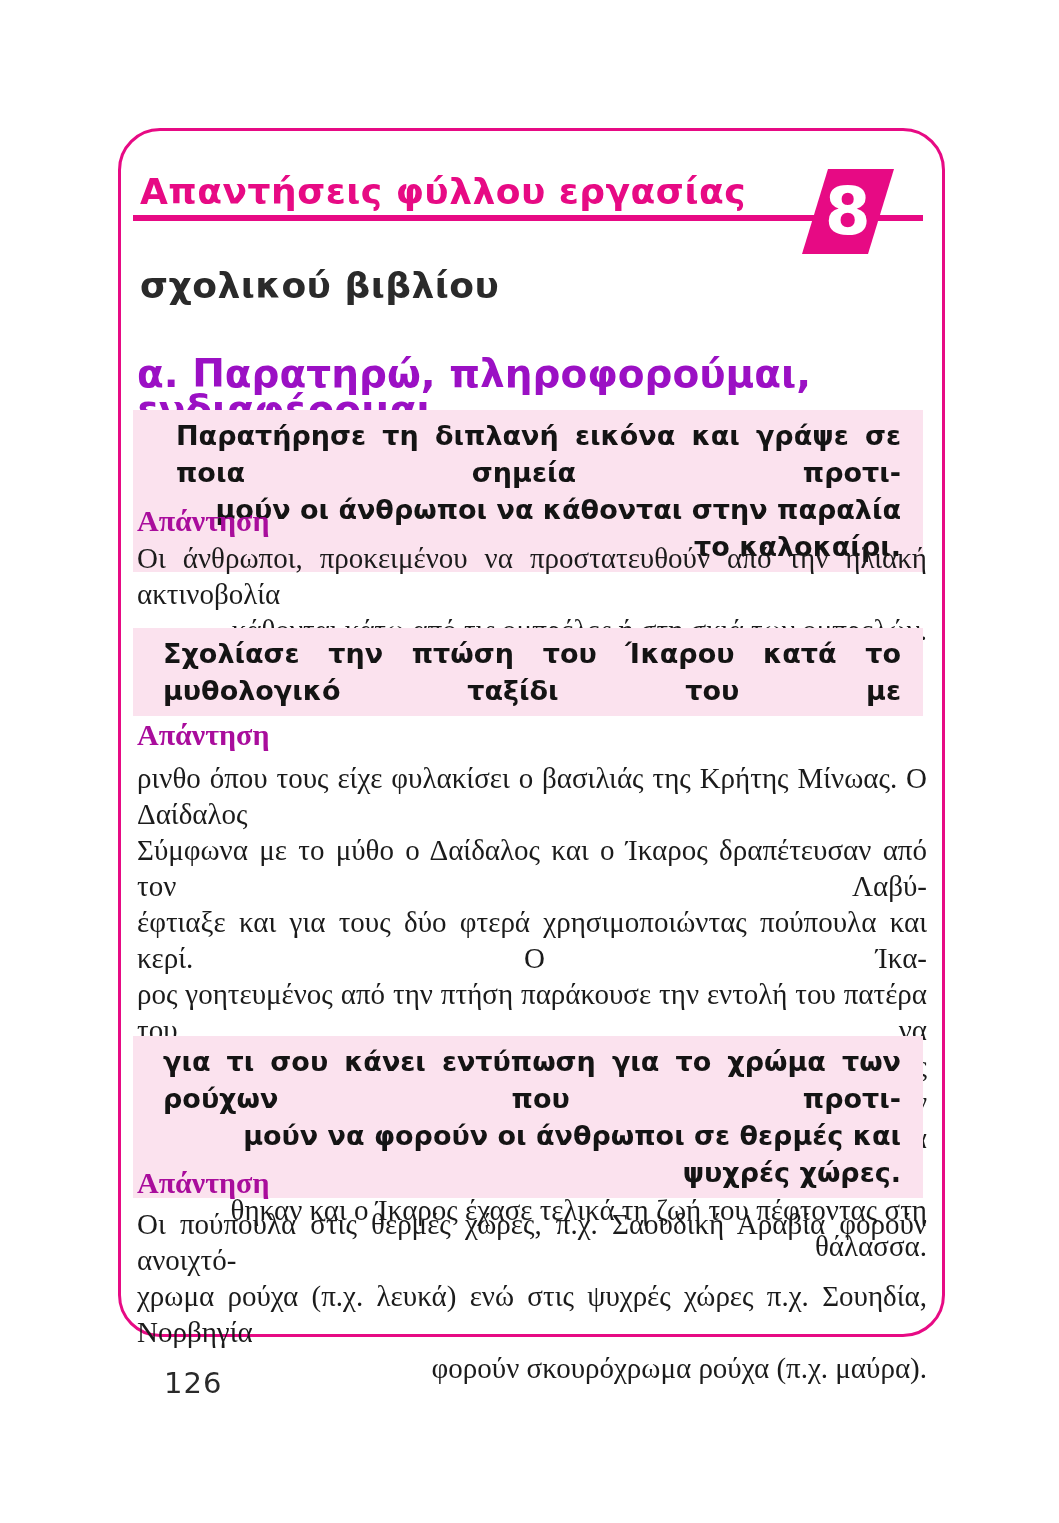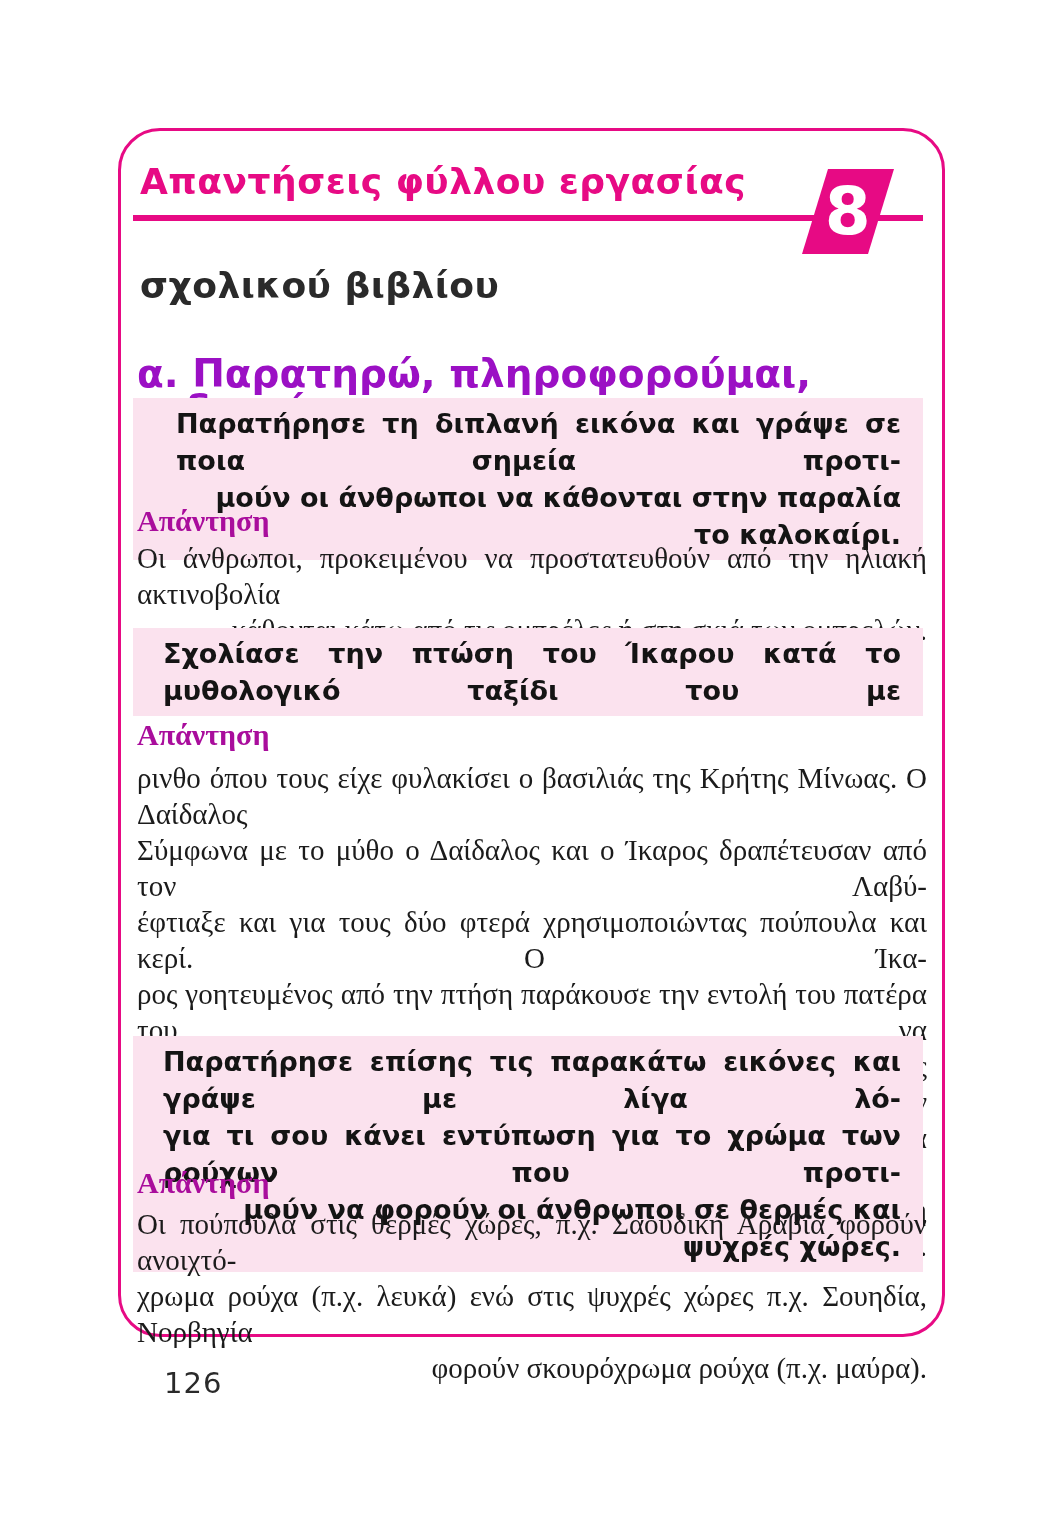--- a/index.html
+++ b/index.html
@@ -14,21 +14,21 @@
   body{
     width:1059px;height:1523px;position:relative;background:#ffffff;
     font-family:"DejaVu Sans","Liberation Sans",sans-serif;overflow:hidden;
   }
   .abs{position:absolute;}
   .page-frame{
     left:118px;top:128px;width:827px;height:1209px;box-sizing:border-box;
     border:3px solid var(--magenta);border-radius:42px;background:#fff;
   }
   .title-main{
-    left:140px;top:160px;width:700px;
+    left:140px;top:170px;width:700px;
     font-size:36px;font-weight:600;color:var(--magenta);
     letter-spacing:0.5px;line-height:44px;
   }
   .title-rule{
     left:133px;top:215px;width:790px;height:6px;background:var(--magenta);
   }
   .title-sub{
     left:140px;top:228px;width:700px;
     font-size:36px;font-weight:600;color:var(--ink2);
     letter-spacing:0.5px;line-height:44px;margin-top:36px;
@@ -42,21 +42,21 @@
   }
   .section-heading{
     left:137px;top:356px;width:780px;
     font-size:39px;font-weight:600;color:var(--purple);line-height:36px;
   }
   .qbox{
     left:133px;width:790px;box-sizing:border-box;background:var(--qbg);
     padding:7px 22px 7px 30px;
     font-size:27px;font-weight:bold;color:#141414;line-height:37px;
   }
-  .qbox1{top:398px;padding-left:43px;}
+  .qbox1{top:410px;padding-left:43px;}
   .qbox2{top:628px;}
   .qbox3{top:1036px;}
   .answer-label{
     left:137px;width:300px;
     font-family:"Liberation Serif","DejaVu Serif",serif;
     font-size:30px;font-weight:bold;color:var(--answer);line-height:34px;
   }
   .alabel1{top:504px;}
   .alabel2{top:718px;}
   .alabel3{top:1166px;}
@@ -114,21 +114,20 @@
     <div class="tl jfull">ρινθο όπου τους είχε φυλακίσει ο βασιλιάς της Κρήτης Μίνωας. Ο Δαίδαλος</div>
     <div class="tl jfull">Σύμφωνα με το μύθο ο Δαίδαλος και ο Ίκαρος δραπέτευσαν από τον Λαβύ-</div>
     <div class="tl jfull">έφτιαξε και για τους δύο φτερά χρησιμοποιώντας πούπουλα και κερί. Ο Ίκα-</div>
     <div class="tl jfull">ρος γοητευμένος από την πτήση παράκουσε την εντολή του πατέρα του να</div>
     <div class="tl jfull">μην πετάει πολύ ψηλά για να μη λιώσει το κερί λόγω της θέρμανσης από τον</div>
     <div class="tl jfull">Ήλιο. Ο Ίκαρος δυστυχώς πέταξε ψηλά, το κερί έλιωσε, τα φτερά αποκολλή-</div>
     <div class="tl">θηκαν και ο Ίκαρος έχασε τελικά τη ζωή του πέφτοντας στη θάλασσα.</div>
   </div>
 
 <div class="abs qbox qbox3">
-    <div class="tl jfull">Παρατήρησε επίσης τις παρακάτω εικόνες και γράψε με λίγα λό-</div>
     <div class="tl jfull">για τι σου κάνει εντύπωση για το χρώμα των ρούχων που προτι-</div>
     <div class="tl">μούν να φορούν οι άνθρωποι σε θερμές και ψυχρές χώρες.</div>
   </div>
 
 <div class="abs answer-label alabel3">Απάντηση</div>
 
 <div class="abs answer-text atext3">
     <div class="tl jfull">Οι πούπουλα στις θερμές χώρες, π.χ. Σαουδική Αραβία φορούν ανοιχτό-</div>
     <div class="tl jfull">χρωμα ρούχα (π.χ. λευκά) ενώ στις ψυχρές χώρες π.χ. Σουηδία, Νορβηγία</div>
     <div class="tl">φορούν σκουρόχρωμα ρούχα (π.χ. μαύρα).</div>

